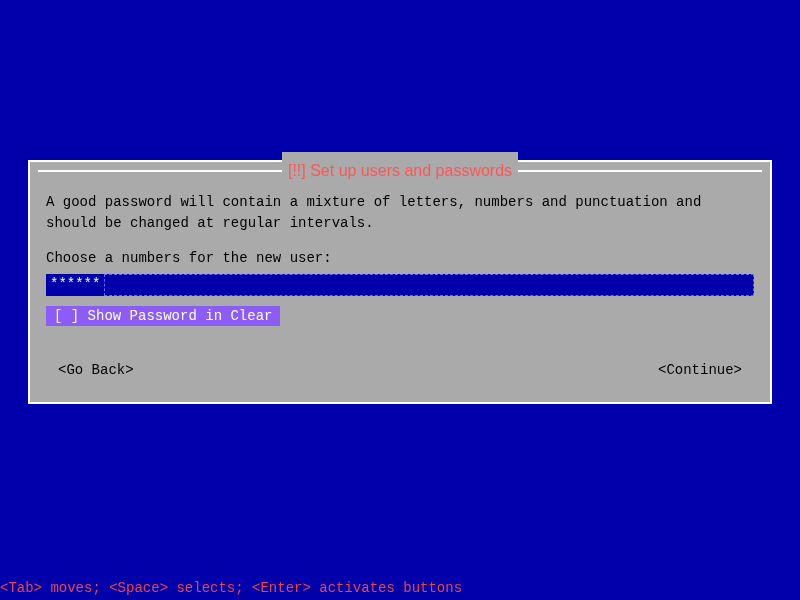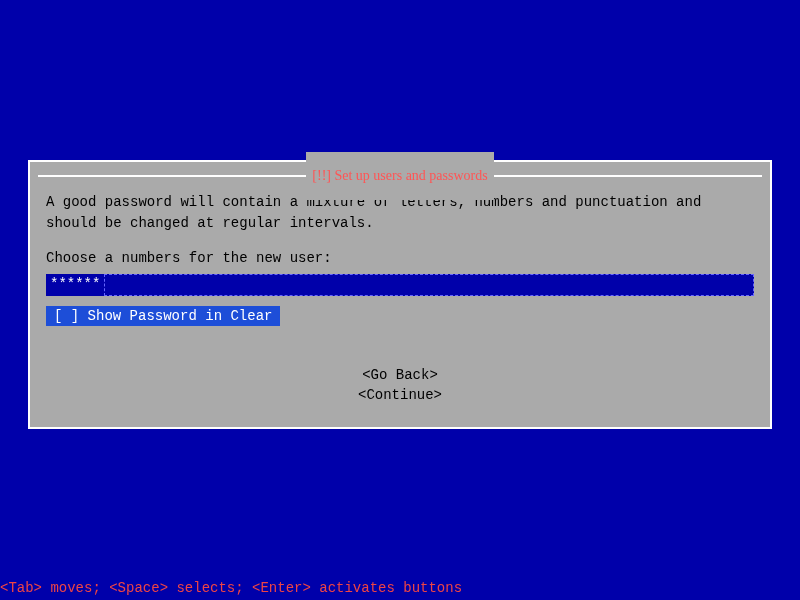--- a/index.html
+++ b/index.html
@@ -18,43 +18,43 @@
       position: relative;
     }
   </style>
 </head>
 <body>
 
 <div style="position:absolute; top:160px; left:28px; right:28px; background-color:#aaaaaa; border: 2px solid #ffffff; padding-top: 14px;">
 
   <div style="position:absolute; top:-10px; left:0; right:0; display:flex; align-items:center;">
     <div style="flex:1; height:2px; background:#ffffff; margin-left:8px;"></div>
-    <span style="color:#ff5555; background:#aaaaaa; padding:16px 6px; font-family:Liberation Serif, serif; font-size:14px; white-space:nowrap;">[!!] Set up users and passwords</span>
+    <span style="color:#ff5555; background:#aaaaaa; padding:10px 6px; font-family:Liberation Sans, sans-serif; font-size:16px; white-space:nowrap;">[!!] Set up users and passwords</span>
     <div style="flex:1; height:2px; background:#ffffff; margin-right:8px;"></div>
   </div>
 
   <div style="padding: 16px 16px 22px 16px;">
 
     <div style="color:#000000; font-family:'Courier New',monospace; font-size:14px; line-height:1.5; margin-bottom:16px;">A good password will contain a mixture of letters, numbers and punctuation and should be changed at regular intervals.</div>
 
     <div style="color:#000000; font-family:'Courier New',monospace; font-size:14px; margin-bottom:8px;">Choose a numbers for the new user:</div>
 
     
     <div style="display:flex; margin-bottom:10px;">
       <span style="background-color:#0000aa; color:#ffffff; padding:2px 4px; font-family:'Courier New',monospace; font-size:14px;">******</span>
       <input type="password" style="flex: 1 1 0%; background-color: rgb(0, 0, 170); color: rgb(255, 255, 255); border: 1px dashed rgb(102, 102, 255); padding: 2px 4px; font-family: &quot;Courier New&quot;, monospace; font-size: 14px; outline: none;" value="">
     </div>
 
     
-    <div style="display:inline-block; background-color:#1d4ed8; color:#ffffff; padding:2px 8px; margin-bottom:21px; cursor:pointer; font-family:'Courier New',monospace; font-size:14px;">
+    <div style="display:inline-block; background-color:#8b5cf6; color:#ffffff; padding:2px 8px; margin-bottom:10px; cursor:pointer; font-family:'Courier New',monospace; font-size:14px;">
       <span>[ ] Show Password in Clear</span>
     </div>
 
     
-    <div style="display:flex; justify-content:space-between; margin-top:18px; padding:0 4px;flex-direction:column;">
+    <div style="display:flex; justify-content:space-between; margin-top:24px; padding:0 4px;">
       <button style="color:#000000; background-color:#aaaaaa; border:none; padding:2px 8px; font-family:'Courier New',monospace; font-size:14px; cursor:pointer;">&lt;Go Back&gt;</button>
       <button style="color:#000000; background-color:#aaaaaa; border:none; padding:2px 8px; font-family:'Courier New',monospace; font-size:14px; cursor:pointer;">&lt;Continue&gt;</button>
     </div>
 
   </div>
 </div>
 
 <div style="position:absolute; bottom:0; left:0; right:0; background-color:#0000aa; color:#ef4444; padding:4px 0; font-family:'Courier New',monospace; font-size:14px;">
   <span>&lt;Tab&gt; moves; &lt;Space&gt; selects; &lt;Enter&gt; activates buttons</span>
 </div>

